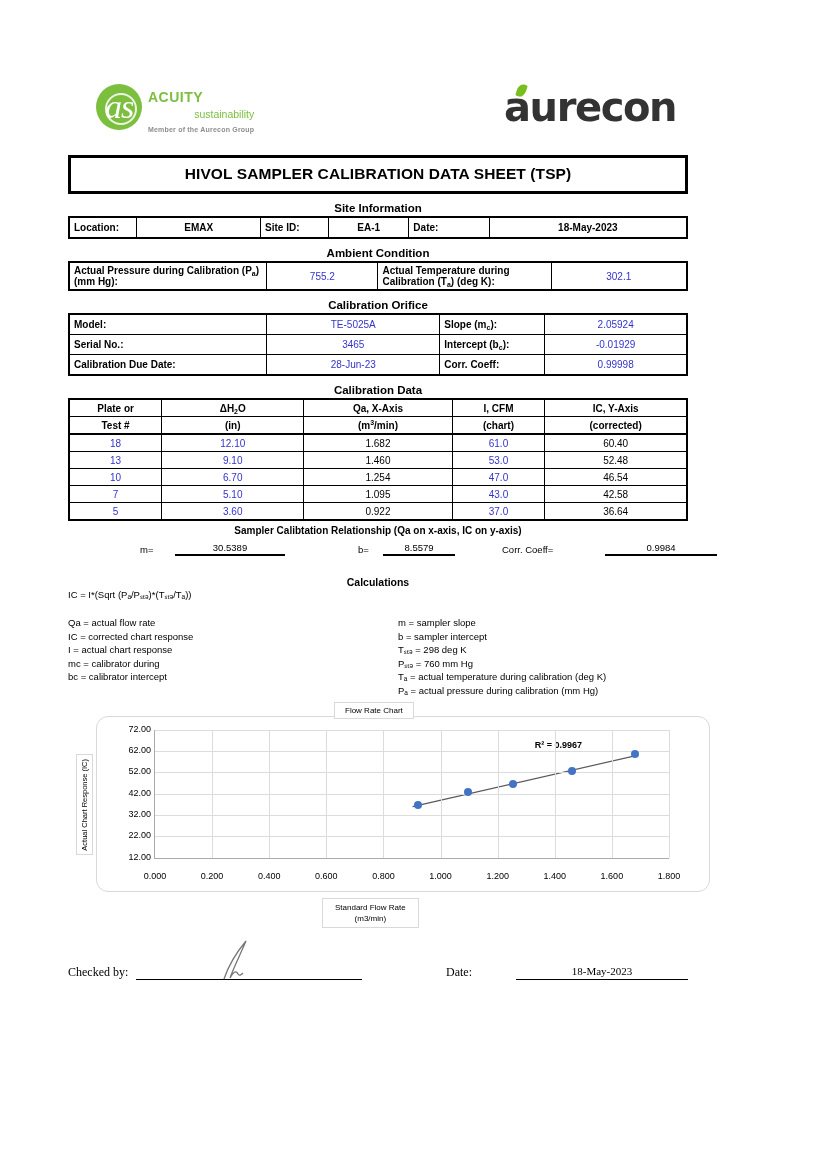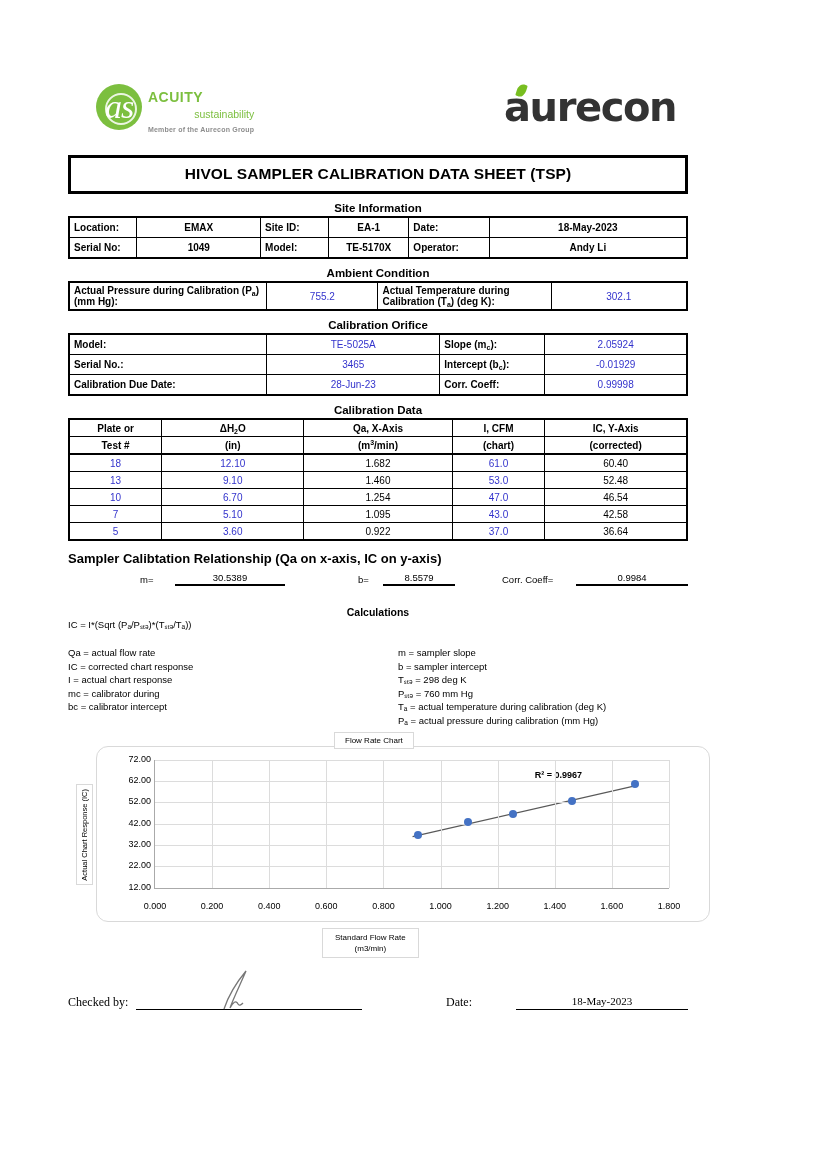--- a/index.html
+++ b/index.html
@@ -176,23 +176,24 @@
     font-weight: bold;
   }
   table.caldata td.hd2 {
     font-weight: bold;
     border-bottom: 2px solid #000;
   }
   .blue { color: #3333cc; }
 
   
   .rel-title {
-    font-size: 13px;
-    font-weight: bold;
-    margin-top: 10px;
+    font-size: 10px;
+    font-weight: bold;
+    margin-top: 4px;
+    text-align: center;
   }
   .rel-row {
     position: relative;
     height: 22px;
     margin-top: 4px;
     font-size: 9.5px;
   }
   .rel-row .lab { position: absolute; font-weight: normal; }
   .rel-row .underline {
     position: absolute;
@@ -399,28 +400,20 @@
         </colgroup>
     <tbody>
       <tr>
         <td class="lbl">Location:</td>
         <td class="val-bold">EMAX</td>
         <td class="lbl">Site ID:</td>
         <td class="val-bold">EA-1</td>
         <td class="lbl">Date:</td>
         <td class="val-bold">18-May-2023</td>
       </tr>
-      <tr>
-        <td class="lbl">Serial No:</td>
-        <td class="val-bold">1049</td>
-        <td class="lbl">Model:</td>
-        <td class="val-bold">TE-5170X</td>
-        <td class="lbl">Operator:</td>
-        <td class="val-bold">Andy Li</td>
-      </tr>
     </tbody>
   </table>
 
   <div class="sec-head">Ambient Condition</div>
   <table class="grid two-line">
     <colgroup>
           <col style="width:32%">
           <col style="width:18%">
           <col style="width:28%">
           <col style="width:22%">
@@ -533,21 +526,21 @@
     </tbody>
   </table>
 
   <div class="rel-title">Sampler Calibtation Relationship (Qa on x-axis, IC on y-axis)</div>
   <div class="rel-row">
     <div class="lab" style="left:72px; top:4px;">m=</div>
     <div class="underline" style="left:107px; top:2px; width:110px;">30.5389</div>
     <div class="lab" style="left:290px; top:4px;">b=</div>
     <div class="underline" style="left:315px; top:2px; width:72px;">8.5579</div>
     <div class="lab" style="left:434px; top:4px;">Corr. Coeff=</div>
-    <div class="underline" style="left:508px; top:2px; width:112px;">0.9984</div>
+    <div class="underline" style="left:537px; top:2px; width:112px;">0.9984</div>
   </div>
 
   <div class="calc-head">Calculations</div>
   <div class="formula" style="margin-top:0">IC = I*(Sqrt (Pₐ/Pₛₜₔ)*(Tₛₜₔ/Tₐ))</div>
 
   <div class="legend">
     <div class="col-l">
       <div>Qa = actual flow rate</div>
       <div>IC = corrected chart response</div>
       <div>I = actual chart response</div>

